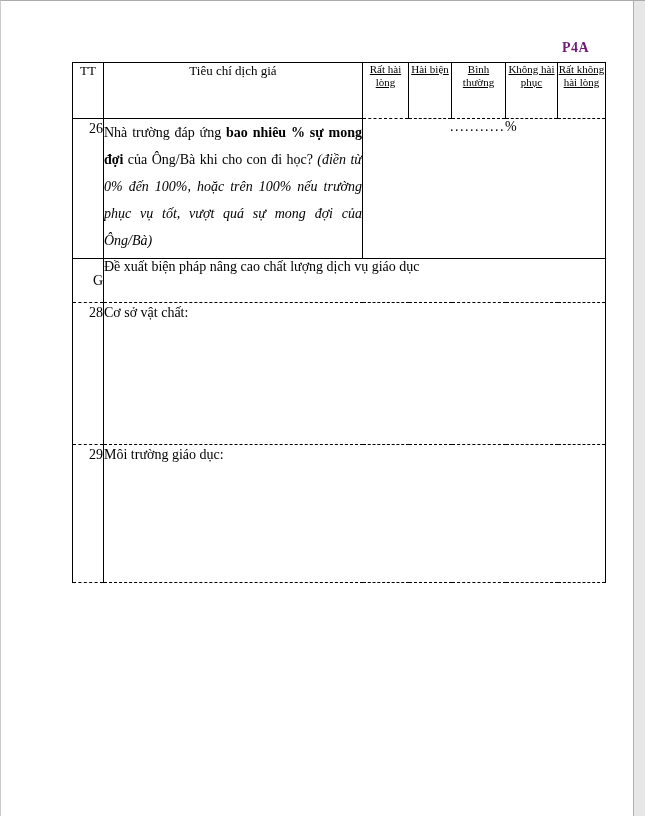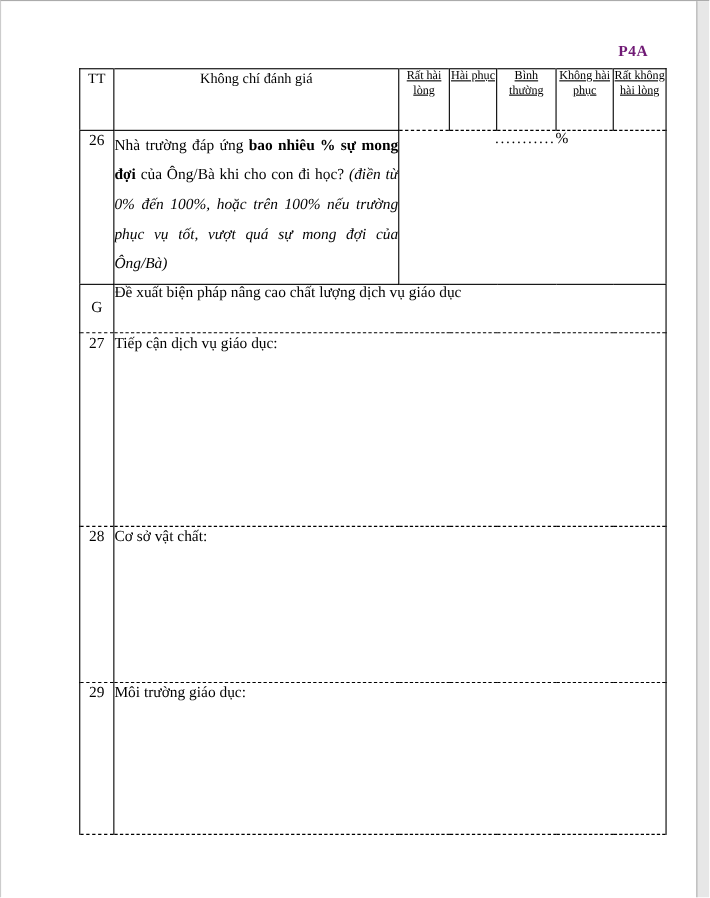--- a/index.html
+++ b/index.html
@@ -70,21 +70,21 @@
   .rate-h {
     text-align: center;
     vertical-align: middle;
     font-weight: bold;
     font-size: 11px;
     line-height: 13px;
     padding: 1px 1px;
     text-decoration: underline;
   }
   .num-cell {
-    text-align: center;
+    text-align: right;
     padding-top: 4px;
     font-size: 14px;
     line-height: 20px;
   }
   .num-bold { font-weight: bold; }
   .question-cell {
     padding: 2px 7px 0 7px;
     font-size: 14px;
     line-height: 27px;
     text-align: justify;
@@ -123,45 +123,39 @@
       <col style="width:46px">
       <col style="width:43px">
       <col style="width:54px">
       <col style="width:52px">
       <col style="width:48px">
     </colgroup>
 
     <tbody>
         <tr class="header-row">
       <th class="tt-h b-r bb-solid">TT</th>
-      <th class="crit-h b-r bb-solid">Không chí đánh giá</th>
+      <th class="crit-h b-r bb-solid">Tiêu chí dịch giá</th>
       <th class="rate-h b-r bb-dash">Rất hài lòng</th>
-      <th class="rate-h b-r bb-dash">Hài phục</th>
+      <th class="rate-h b-r bb-dash">Hài biện</th>
       <th class="rate-h b-r bb-dash">Bình thường</th>
       <th class="rate-h b-r bb-dash">Không hài phục</th>
       <th class="rate-h bb-dash">Rất không hài lòng</th>
     </tr>
 
     <tr class="row-26">
       <td class="num-cell num-bold b-r bb-solid">26</td>
       <td class="question-cell b-r bb-solid"><span>Nhà trường đáp ứng </span><span style="font-weight: bold;">bao nhiêu % sự mong đợi</span><span> của Ông/Bà khi cho con đi học? </span><span style="font-style: italic; margin-top: 24px;">(điền từ 0% đến 100%, hoặc trên 100% nếu trường phục vụ tốt, vượt quá sự mong đợi của Ông/Bà)</span></td>
       <td class="answer-cell bb-solid" colspan="5">...........%</td>
     </tr>
 
     <tr class="row-g">
       <td class="num-cell num-bold b-r bb-dash" style="vertical-align:middle; padding-top:0;">G</td>
       <td class="g-title-cell bb-dash" colspan="6">Đề xuất biện pháp nâng cao chất lượng dịch vụ giáo dục</td>
     </tr>
 
-    <tr class="row-27">
-      <td class="num-cell b-r bb-dash">27</td>
-      <td class="suggest-cell bb-dash" colspan="6">
-        <span>Tiếp cận dịch vụ giáo dục:</span>
-      </td>
-    </tr>
 
     <tr class="row-28">
       <td class="num-cell b-r bb-dash">28</td>
       <td class="suggest-cell bb-dash" colspan="6">
         <span>Cơ sở vật chất:</span>
       </td>
     </tr>
 
     <tr class="row-29">
       <td class="num-cell b-r bb-dash">29</td>

